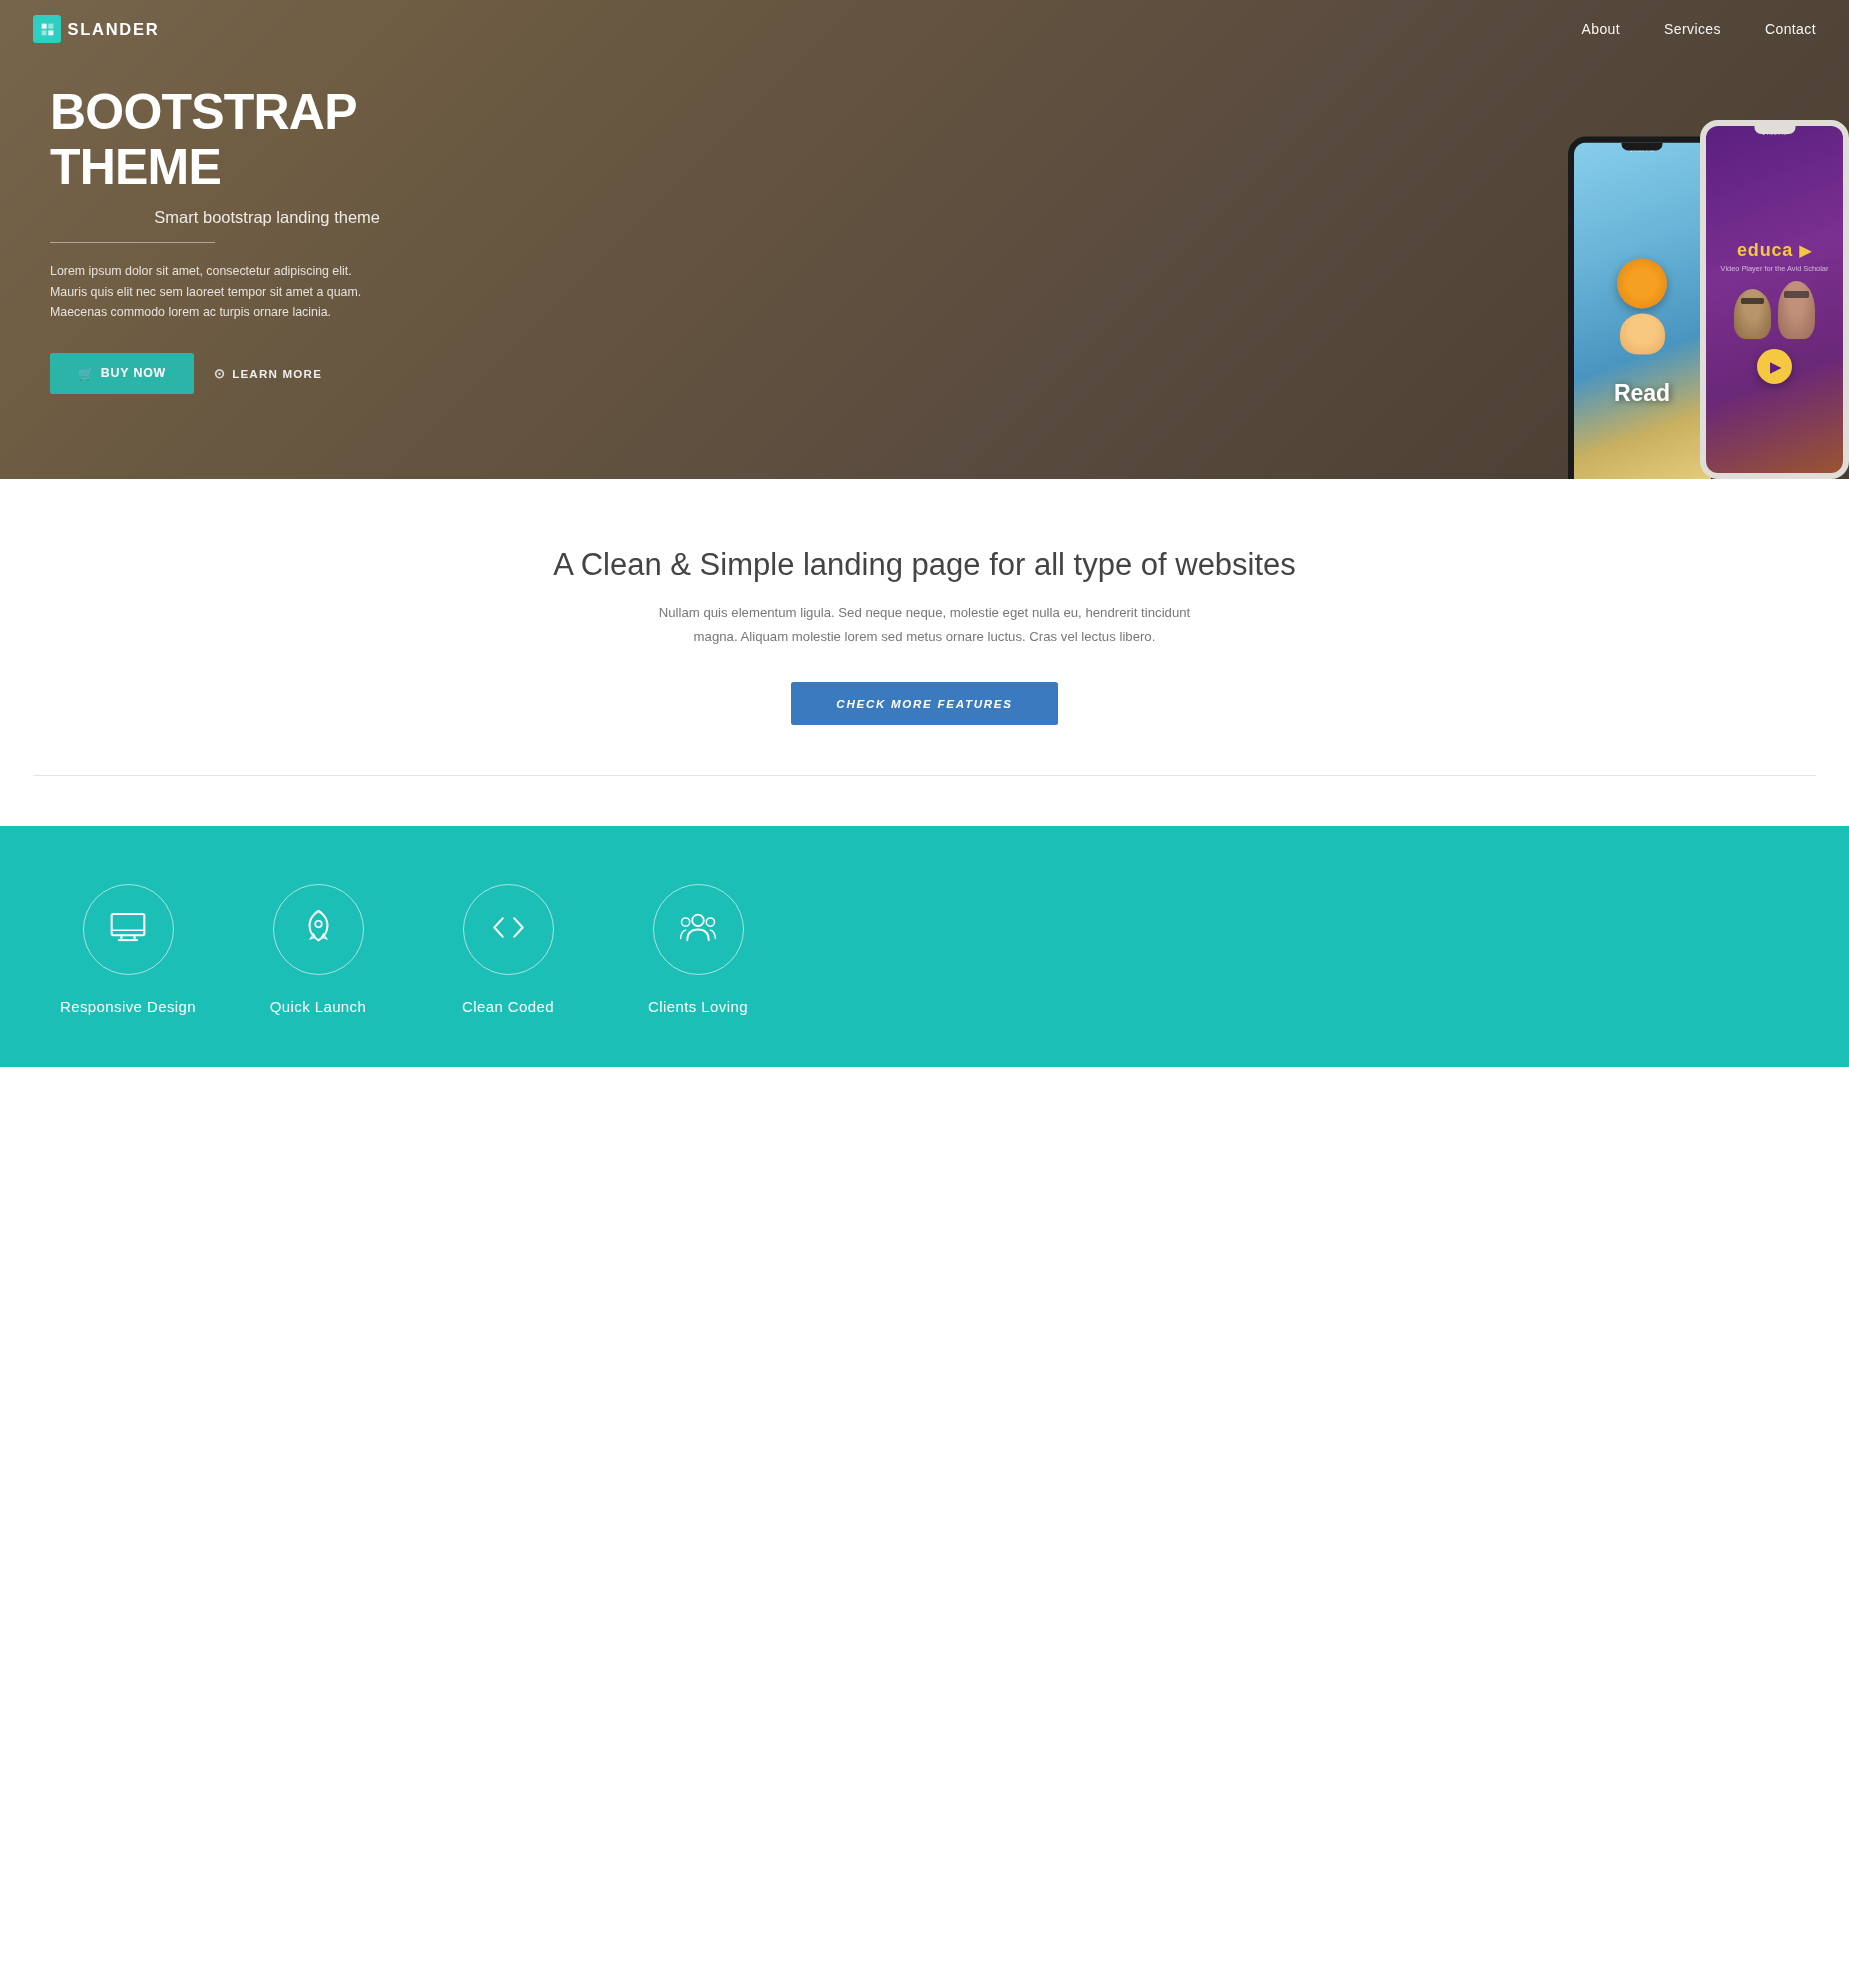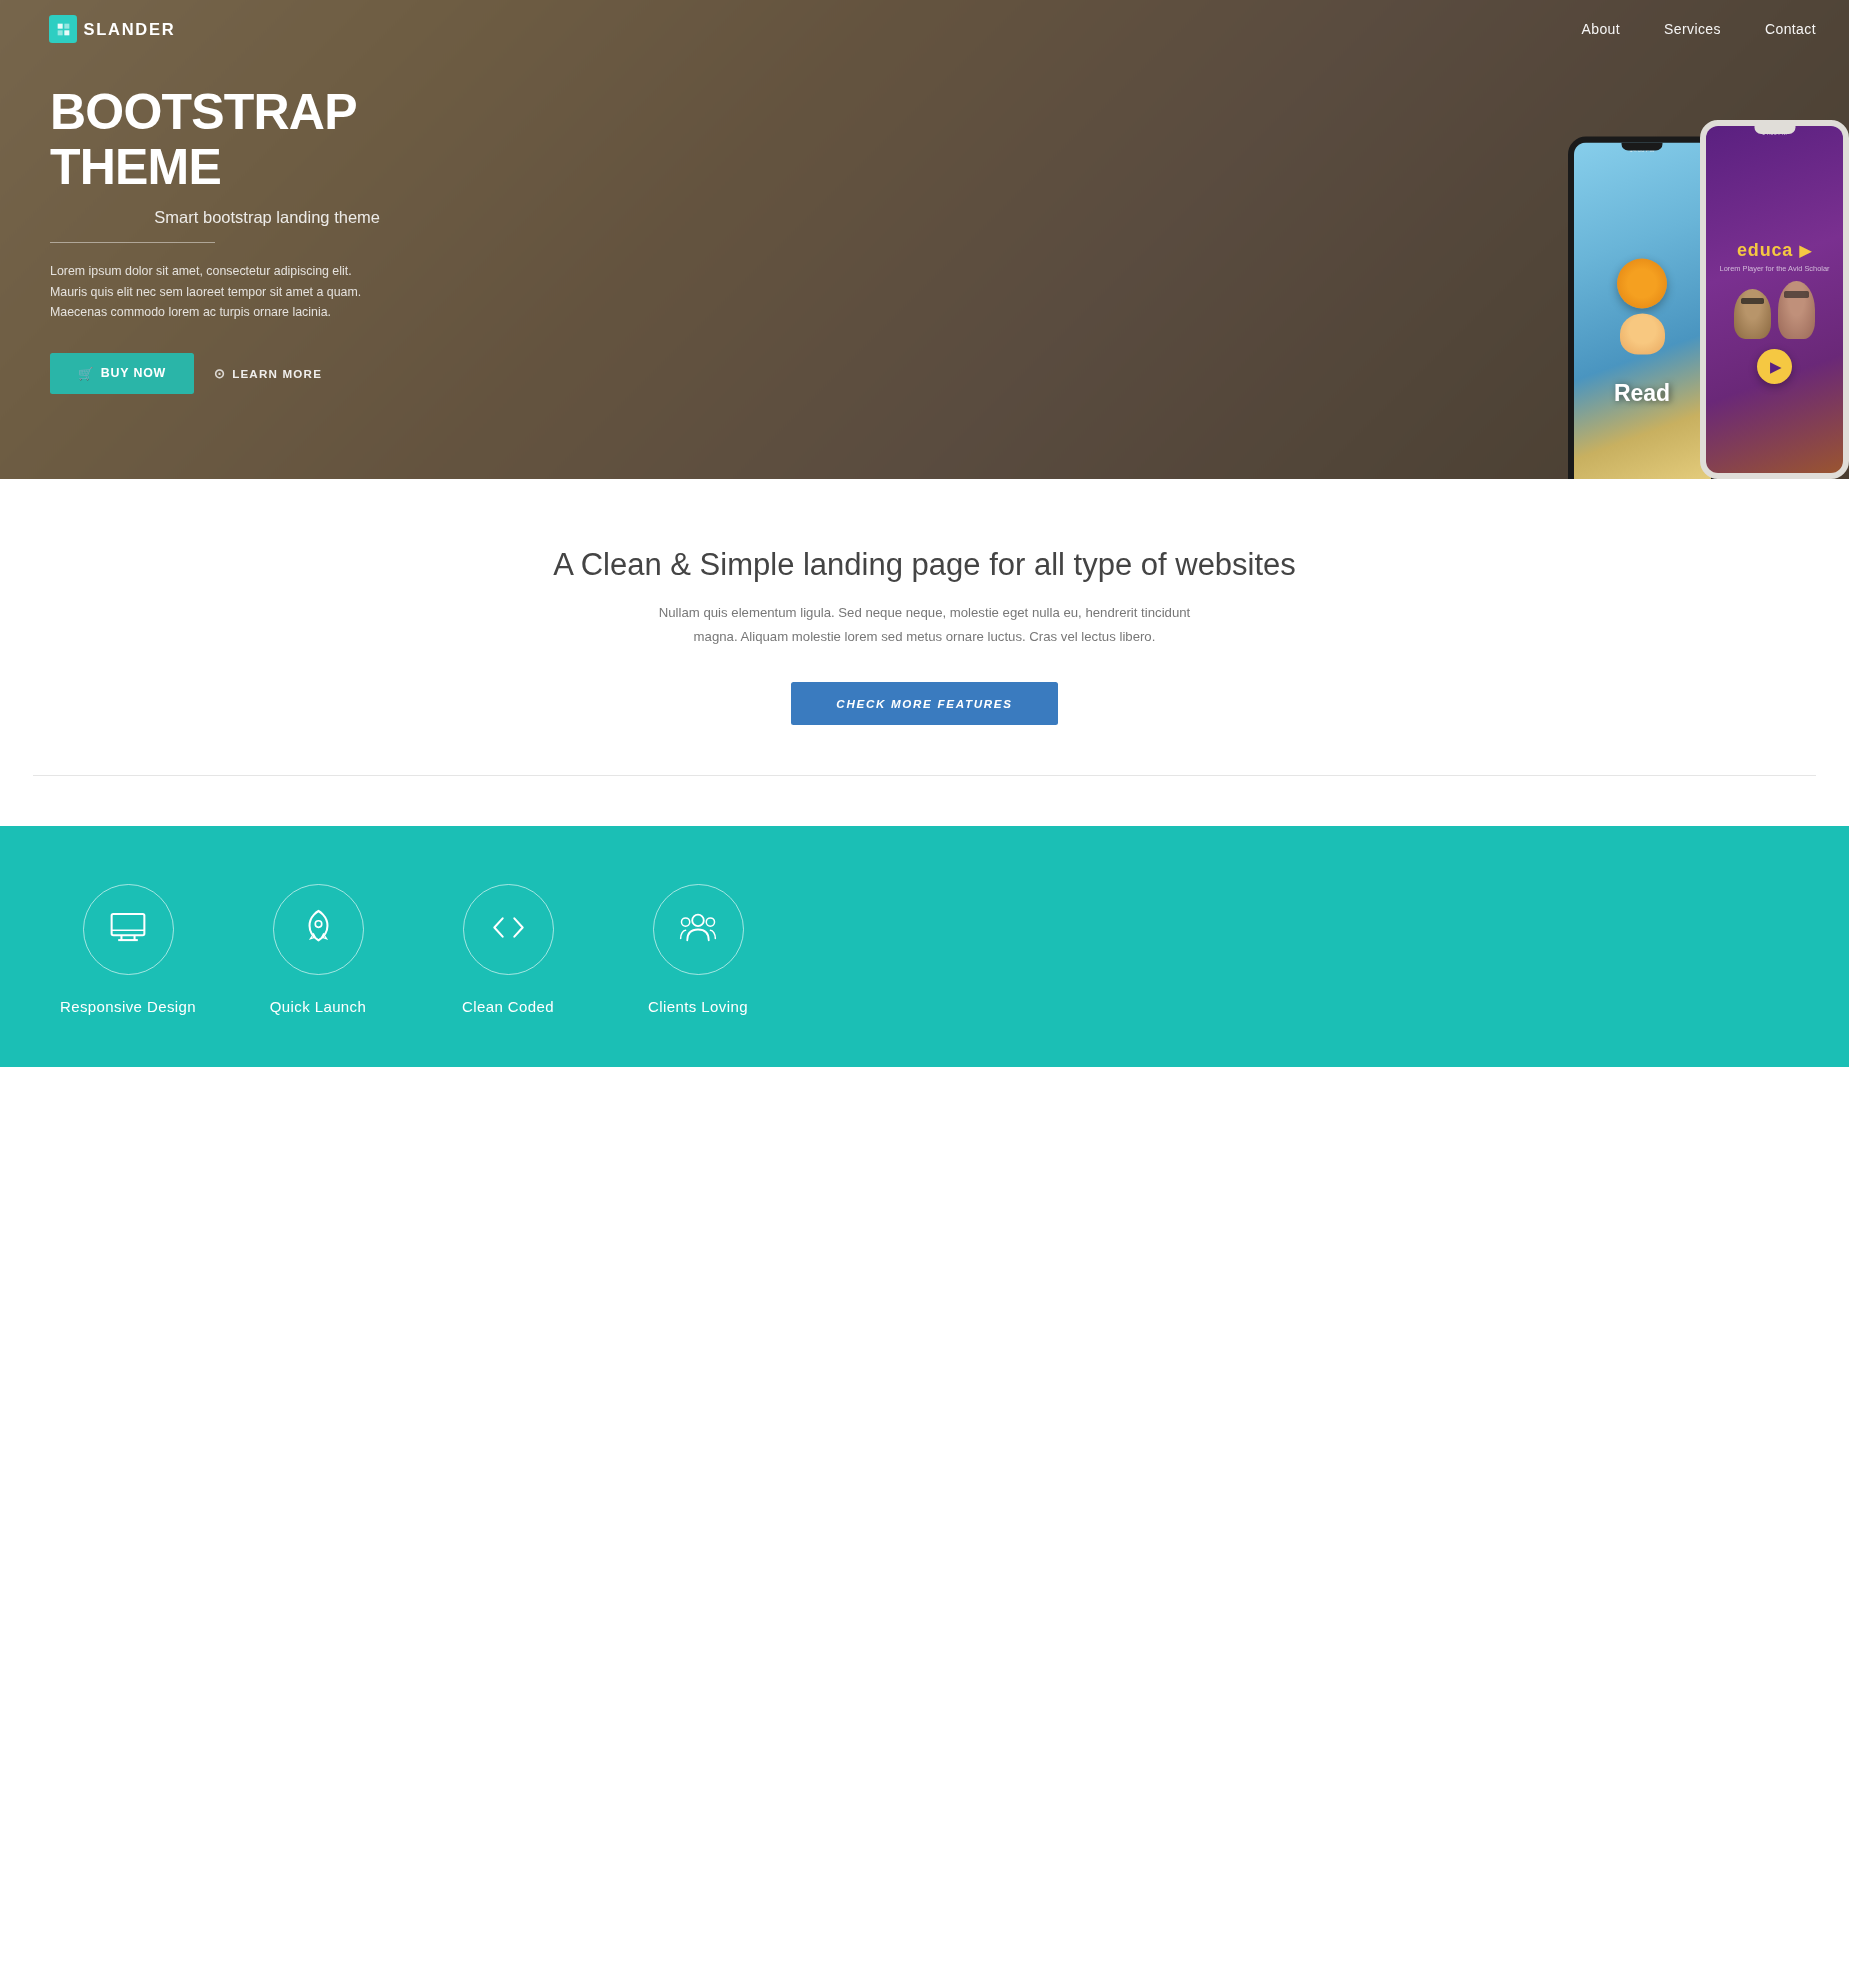--- a/index.html
+++ b/index.html
@@ -1,21 +1,21 @@
 <!DOCTYPE html>
 <html style="font-size:13.2px"><head>
   <meta charset="utf-8">
   <style>
     * { margin: 0; padding: 0; box-sizing: border-box; }
     body { font-family: 'Helvetica Neue', Arial, sans-serif; color: #333; overflow-x: hidden; }
 
     
     nav {
       position: absolute;
-      top: 0; left: 16px; right: 0;
+      top: 0; left: 0; right: 0;
       z-index: 10;
       display: flex;
       align-items: center;
       justify-content: space-between;
       padding: 15px 33px;
     }
     .nav-logo {
       display: flex;
       align-items: center;
       gap: 6.6px;
@@ -370,21 +370,21 @@
       <div class="phone-notch"></div>
       <div class="phone-status" style="color:rgba(255,255,255,0.7); font-size:5.8px; top:4.1px;">
         <span>14:06 PM</span>
       </div>
       <div class="phone-screen">
         <div class="app-educa">
           <div style="margin-top:25px;">
             <span style="color:#f5c842;font-size:18px;font-weight:800;letter-spacing:0.8px;">educa</span>
             <span style="color:#f5c842;font-size:16.5px;margin-left:2.5px;">▶</span>
           </div>
-          <div style="font-size:7.4px;color:rgba(255,255,255,0.65);margin-top:3.3px;text-align:center;">Lorem Player for the Avid Scholar</div>
+          <div style="font-size:7.4px;color:rgba(255,255,255,0.65);margin-top:3.3px;text-align:center;">Video Player for the Avid Scholar</div>
 
           <div style="display:flex;gap:6.6px;margin-top:8.3px;align-items:flex-end;">
             <div style="width:37px;height:50px;background:radial-gradient(ellipse at 50% 30%, #b8956a 30%, #8a6840 100%);border-radius:50% 50% 30% 30%;position:relative;">
               <div style="position:absolute;top:8.3px;left:6.6px;width:23px;height:6.6px;background:#1a1a1a;border-radius:1.7px;opacity:0.7;"></div>
             </div>
             <div style="width:37px;height:58px;background:radial-gradient(ellipse at 50% 30%, #c0907a 30%, #9a6858 100%);border-radius:50% 50% 30% 30%;position:relative;">
               <div style="position:absolute;top:10px;left:5.8px;width:25px;height:6.6px;background:#1a1a1a;border-radius:1.7px;opacity:0.6;"></div>
             </div>
           </div>
 

